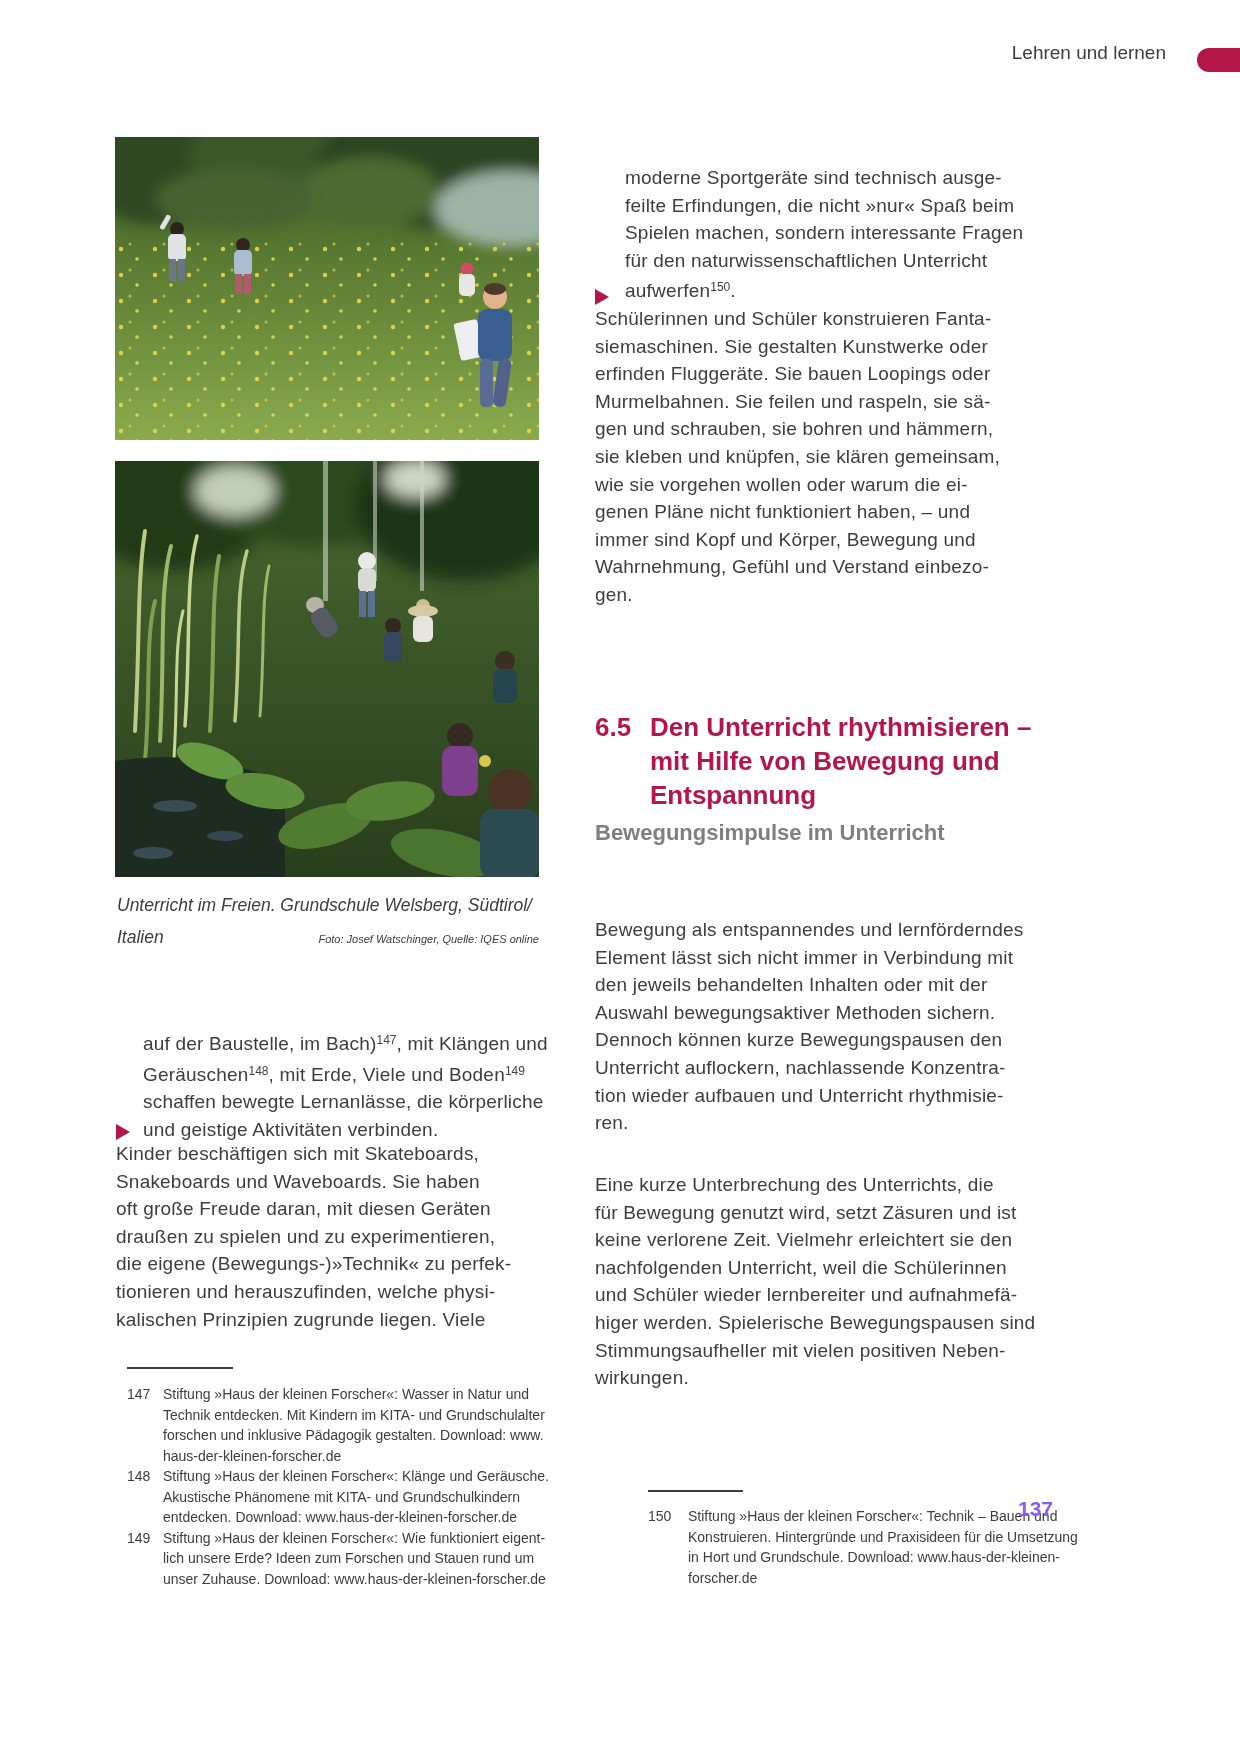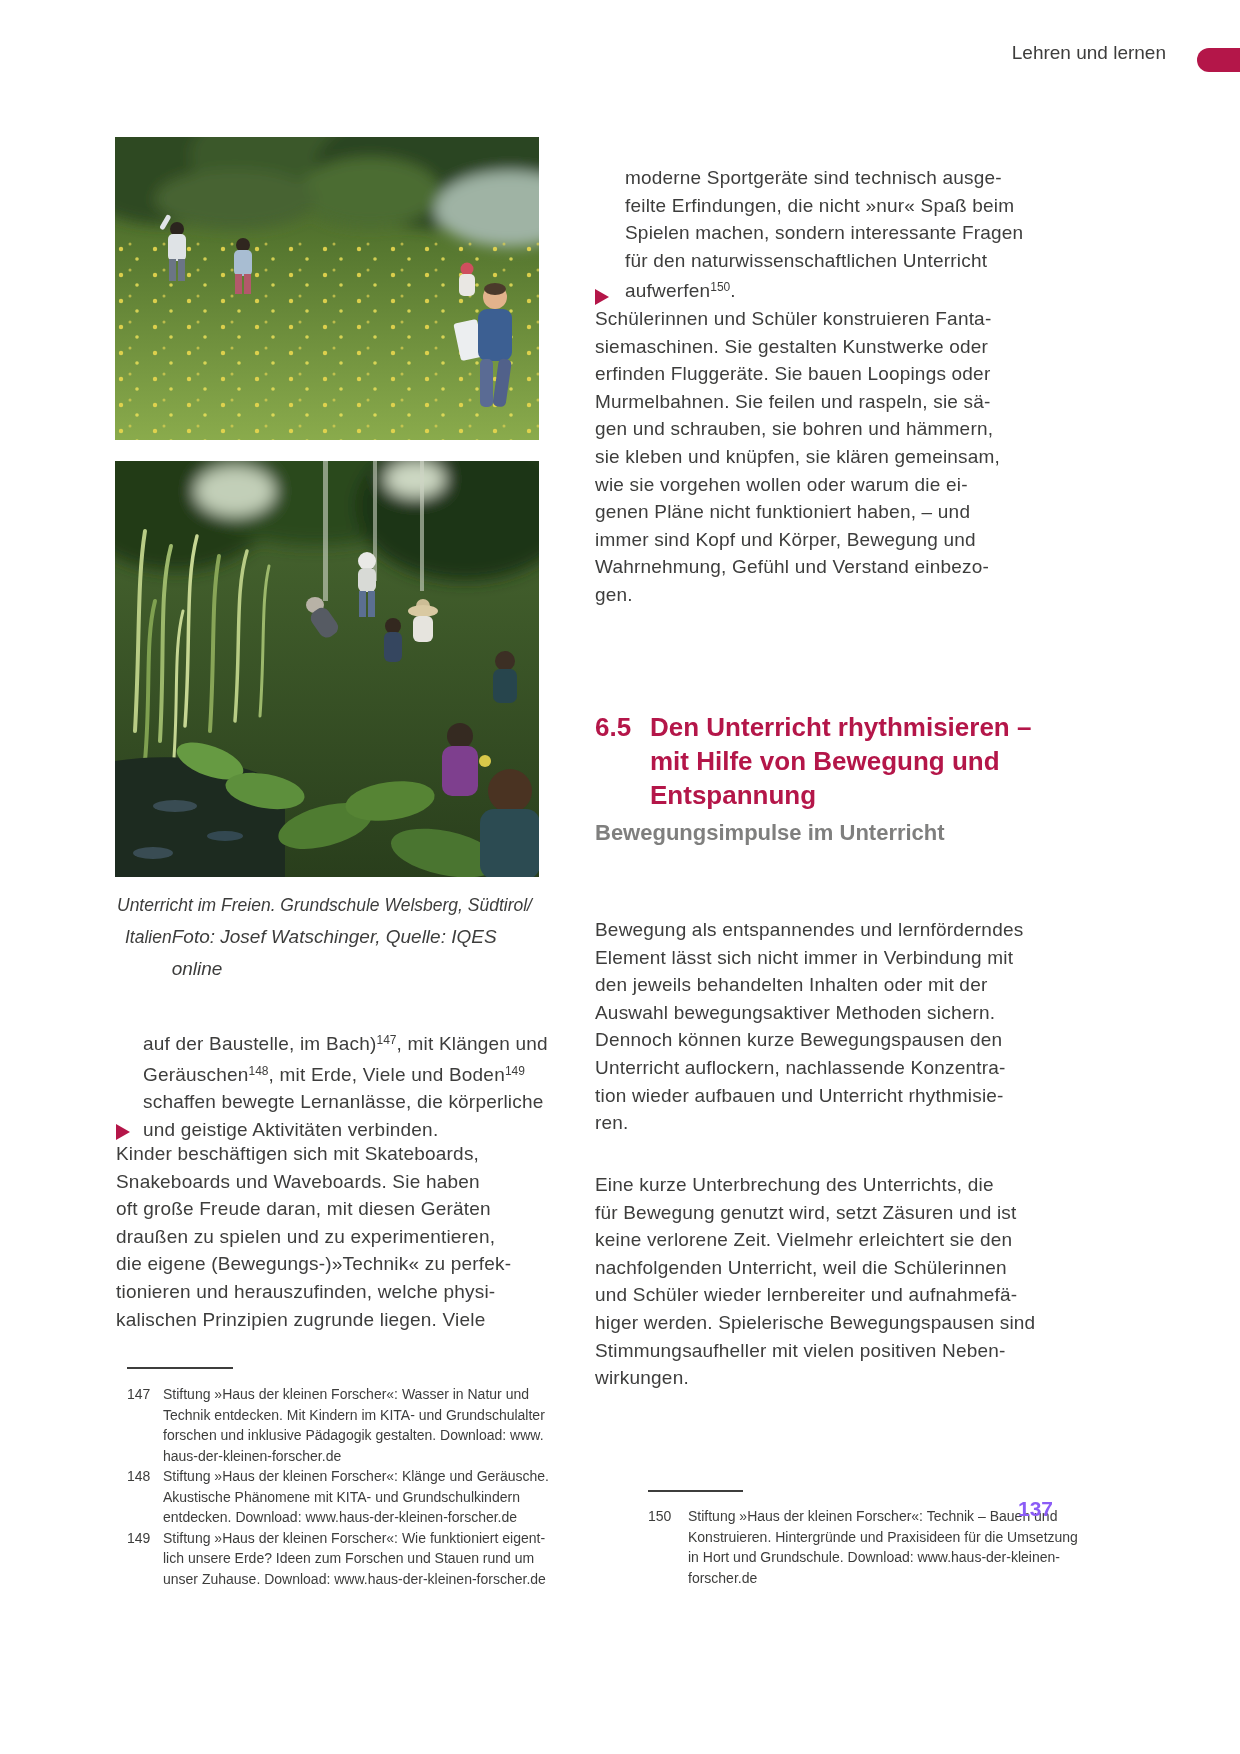--- a/index.html
+++ b/index.html
@@ -9,22 +9,22 @@
 
   .header-title{position:absolute;top:42px;right:74px;font-size:19px;color:#3d3d3c;}
   .header-tab{position:absolute;top:48px;left:1197px;width:43px;height:24px;
               background:#b41649;border-radius:12px 0 0 12px;}
 
   .photo{position:absolute;left:115px;display:block;}
   #photo1{top:137px;} #photo2{top:461px;}
 
   .caption{position:absolute;left:117px;top:889px;width:422px;font-style:italic;
            font-size:17.5px;line-height:32px;color:#3d3d3c;}
-  .caption-row{display:flex;justify-content:space-between;align-items:baseline;margin-left:8px;}
-  .credit{font-size:19px;}
+  .caption-row{display:flex;justify-content:space-between;align-items:baseline;}
+  .credit{font-size:11px;}
 
   .body-text{font-size:19px;line-height:27.6px;letter-spacing:0.2px;
              white-space:pre-line;color:#3d3d3c;}
   .fnref{font-size:12px;vertical-align:6px;letter-spacing:0;}
 
   .left-para{left:143px;top:1008px;width:420px;}
   .bullet-row{display:flex;align-items:flex-start;flex-direction:column;}
   .left-bullet{left:116px;top:1118px;width:440px;}
   .tri{width:0;height:0;border-left:14px solid #b41649;border-top:8px solid transparent;
        border-bottom:8px solid transparent;margin-top:6px;flex:0 0 auto;}

